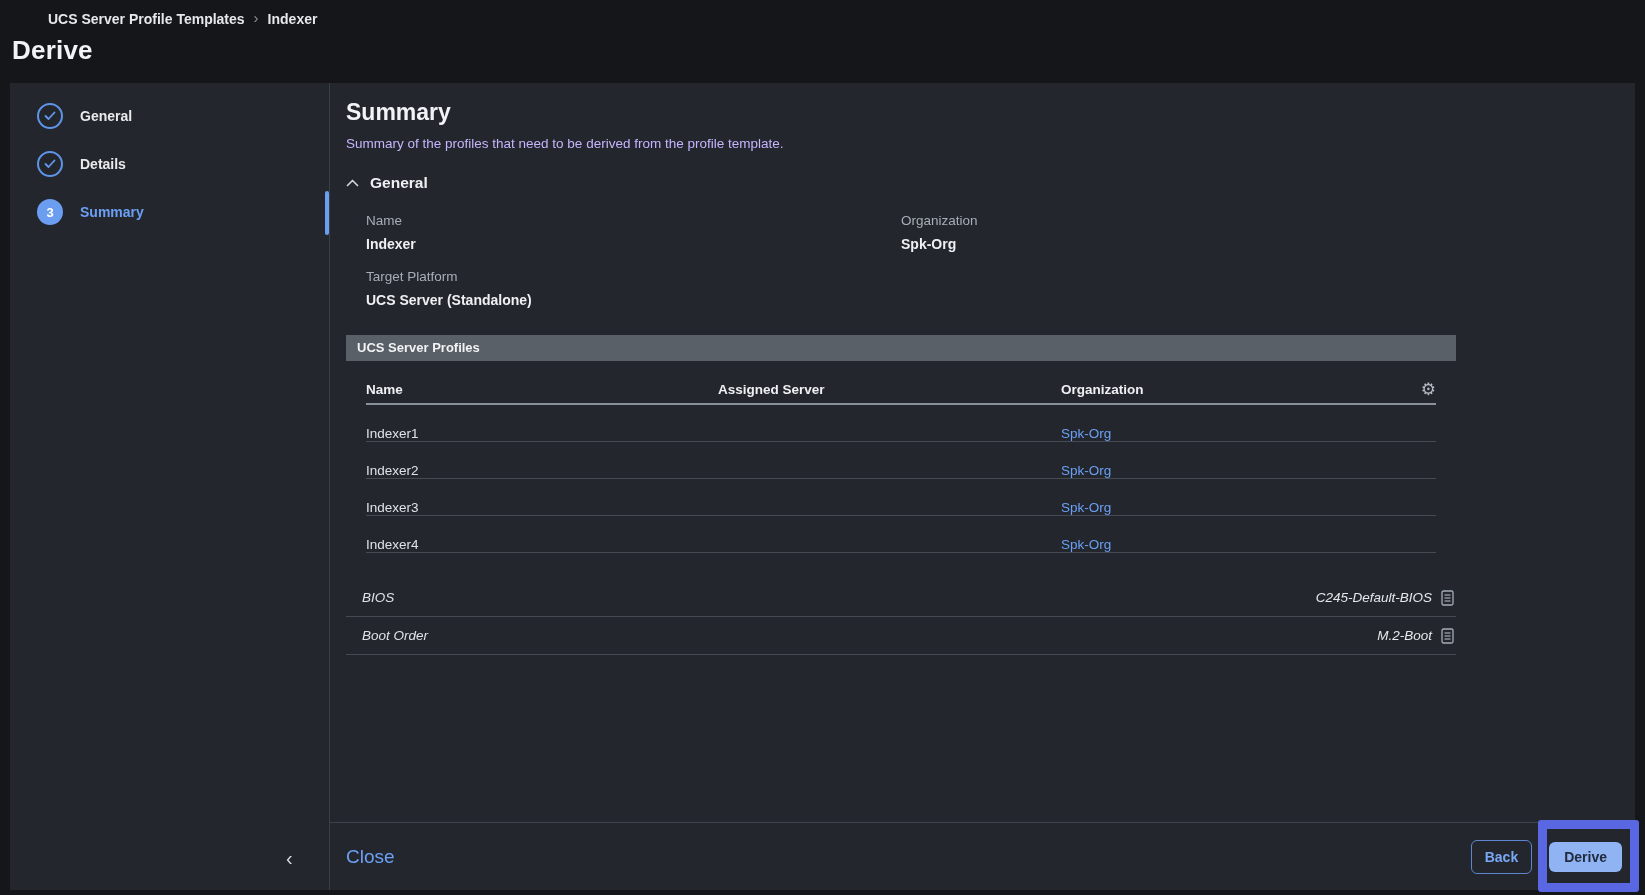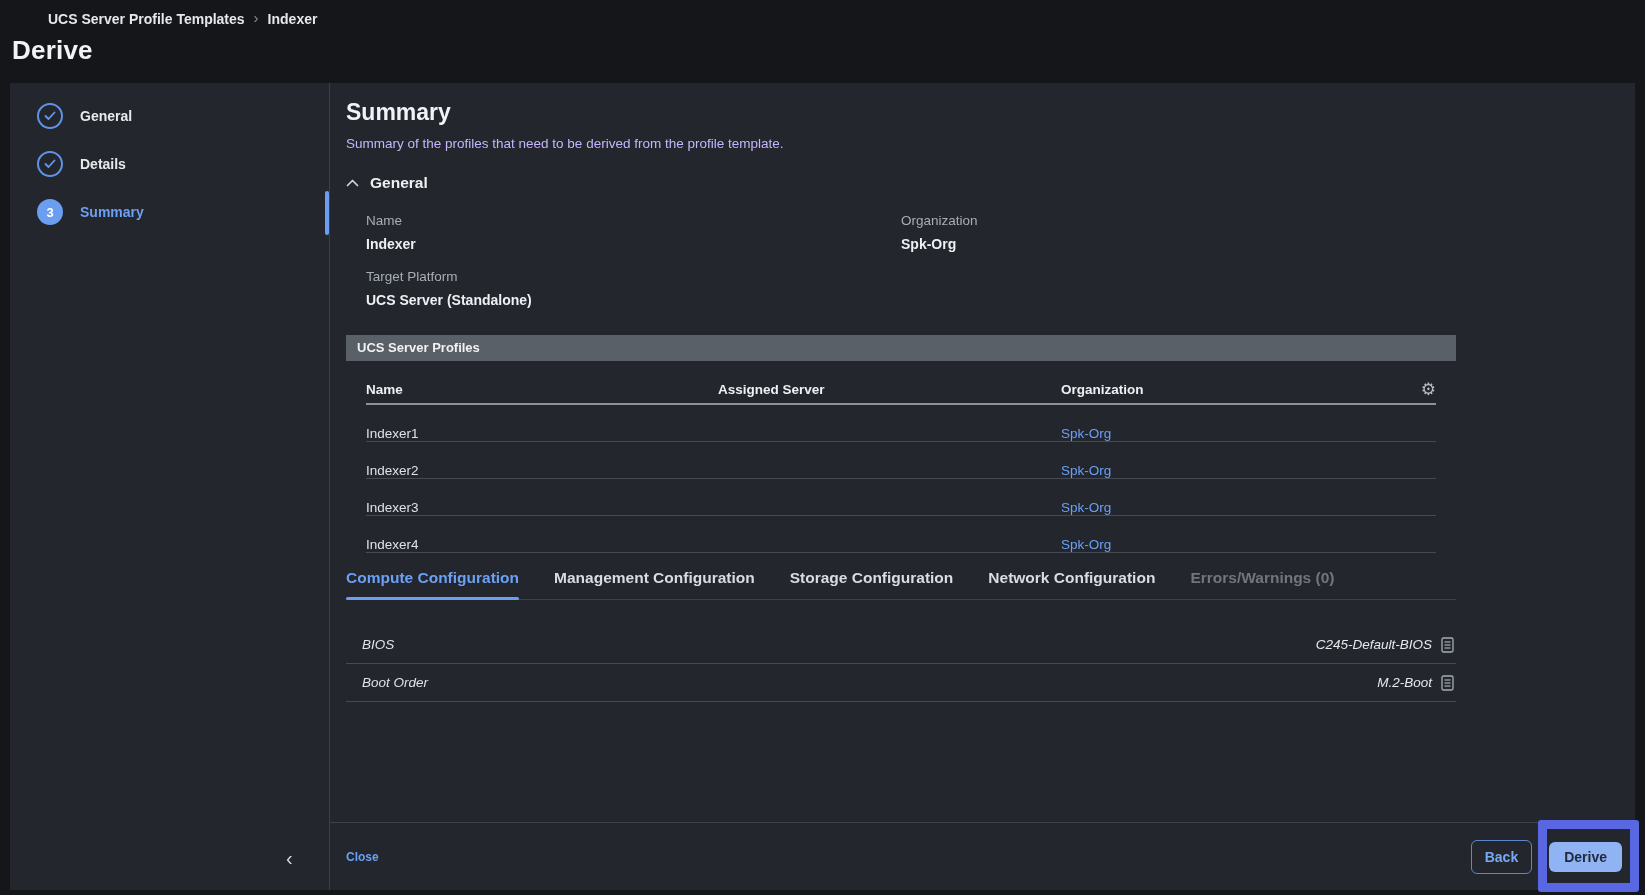--- a/index.html
+++ b/index.html
@@ -70,21 +70,21 @@
   .policy-row { display:flex; justify-content:space-between; align-items:center; height:38px;
                 border-bottom:1px solid #464b53; padding:0 2px 0 16px;font-style:italic; }
   .policy-row .p-label { font-size:13.5px; color:#dfe2e6; }
   .p-value-wrap { display:flex; align-items:center; gap:9px; }
   .policy-row .p-value { font-size:13.5px; color:#e6e9ec; }
   .doc-icon { cursor:pointer; display:flex; }
 
   
   .footer { position:absolute; left:0; right:0; bottom:0; height:68px; border-top:1px solid #3e434b;
             display:flex; align-items:center; }
-  .close-link { margin-left:16px; font-size:12px; font-weight:700; color:#6ba0f5; cursor:pointer; }
+  .close-link { margin-left:16px; font-size:19px; font-weight:400; color:#6ba0f5; cursor:pointer; }
   .footer .spacer { flex:1; }
   .btn-back { padding:8px 13px; background:transparent; border:1.5px solid #5d86cf; border-radius:6px;
               color:#79a8f5; font-size:14px; font-weight:700; cursor:pointer;
               font-family:"Liberation Sans","DejaVu Sans",sans-serif; }
   .btn-derive { margin:0 13px 0 17px; padding:7px 15px; background:#8fb3f3; border:none; border-radius:6px;
                 color:#222b3d; font-size:14px; font-weight:700; cursor:pointer;
                 font-family:"Liberation Sans","DejaVu Sans",sans-serif; }
 
   .derive-highlight { position:absolute; left:1538px; top:820px; width:101px; height:72px;
                       border:9px solid #5a67e3; border-radius:3px; z-index:10; pointer-events:none; }
@@ -186,27 +186,20 @@
           <span class="col-gear"></span>
         </div>
         <div class="trow">
           <span class="col-name">Indexer4</span>
           <span class="col-assigned"></span>
           <span class="col-org"><span class="org-link">Spk-Org</span></span>
           <span class="col-gear"></span>
         </div>
       </div>
 
-      <div class="tabs">
-        <span class="tab active">Compute Configuration</span>
-        <span class="tab">Management Configuration</span>
-        <span class="tab">Storage Configuration</span>
-        <span class="tab">Network Configuration</span>
-        <span class="tab disabled">Errors/Warnings (0)</span>
-      </div>
 
       <div class="policies">
         <div class="policy-row">
           <span class="p-label">BIOS</span>
           <span class="p-value-wrap">
             <span class="p-value">C245-Default-BIOS</span>
             <span class="doc-icon">
               <svg width="13" height="16" viewBox="0 0 13 16">
                   <rect x="1" y="1" width="11" height="14" rx="1.5" fill="none" stroke="#a6adb5" stroke-width="1.3"></rect>
                   <line x1="3.5" y1="5" x2="9.5" y2="5" stroke="#a6adb5" stroke-width="1.2"></line>

